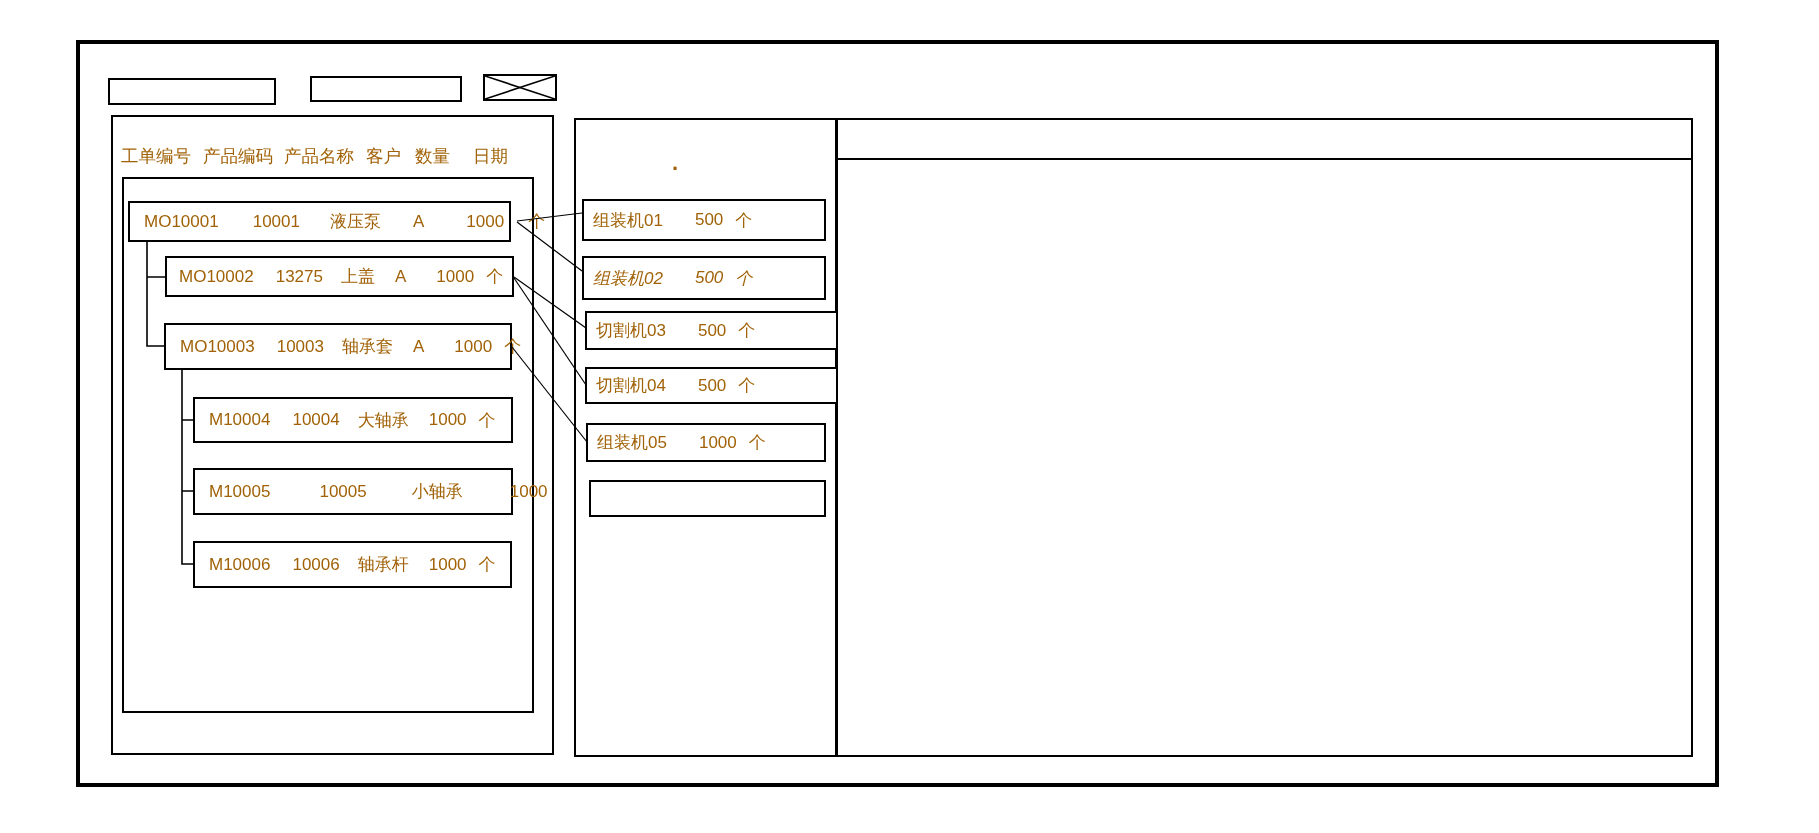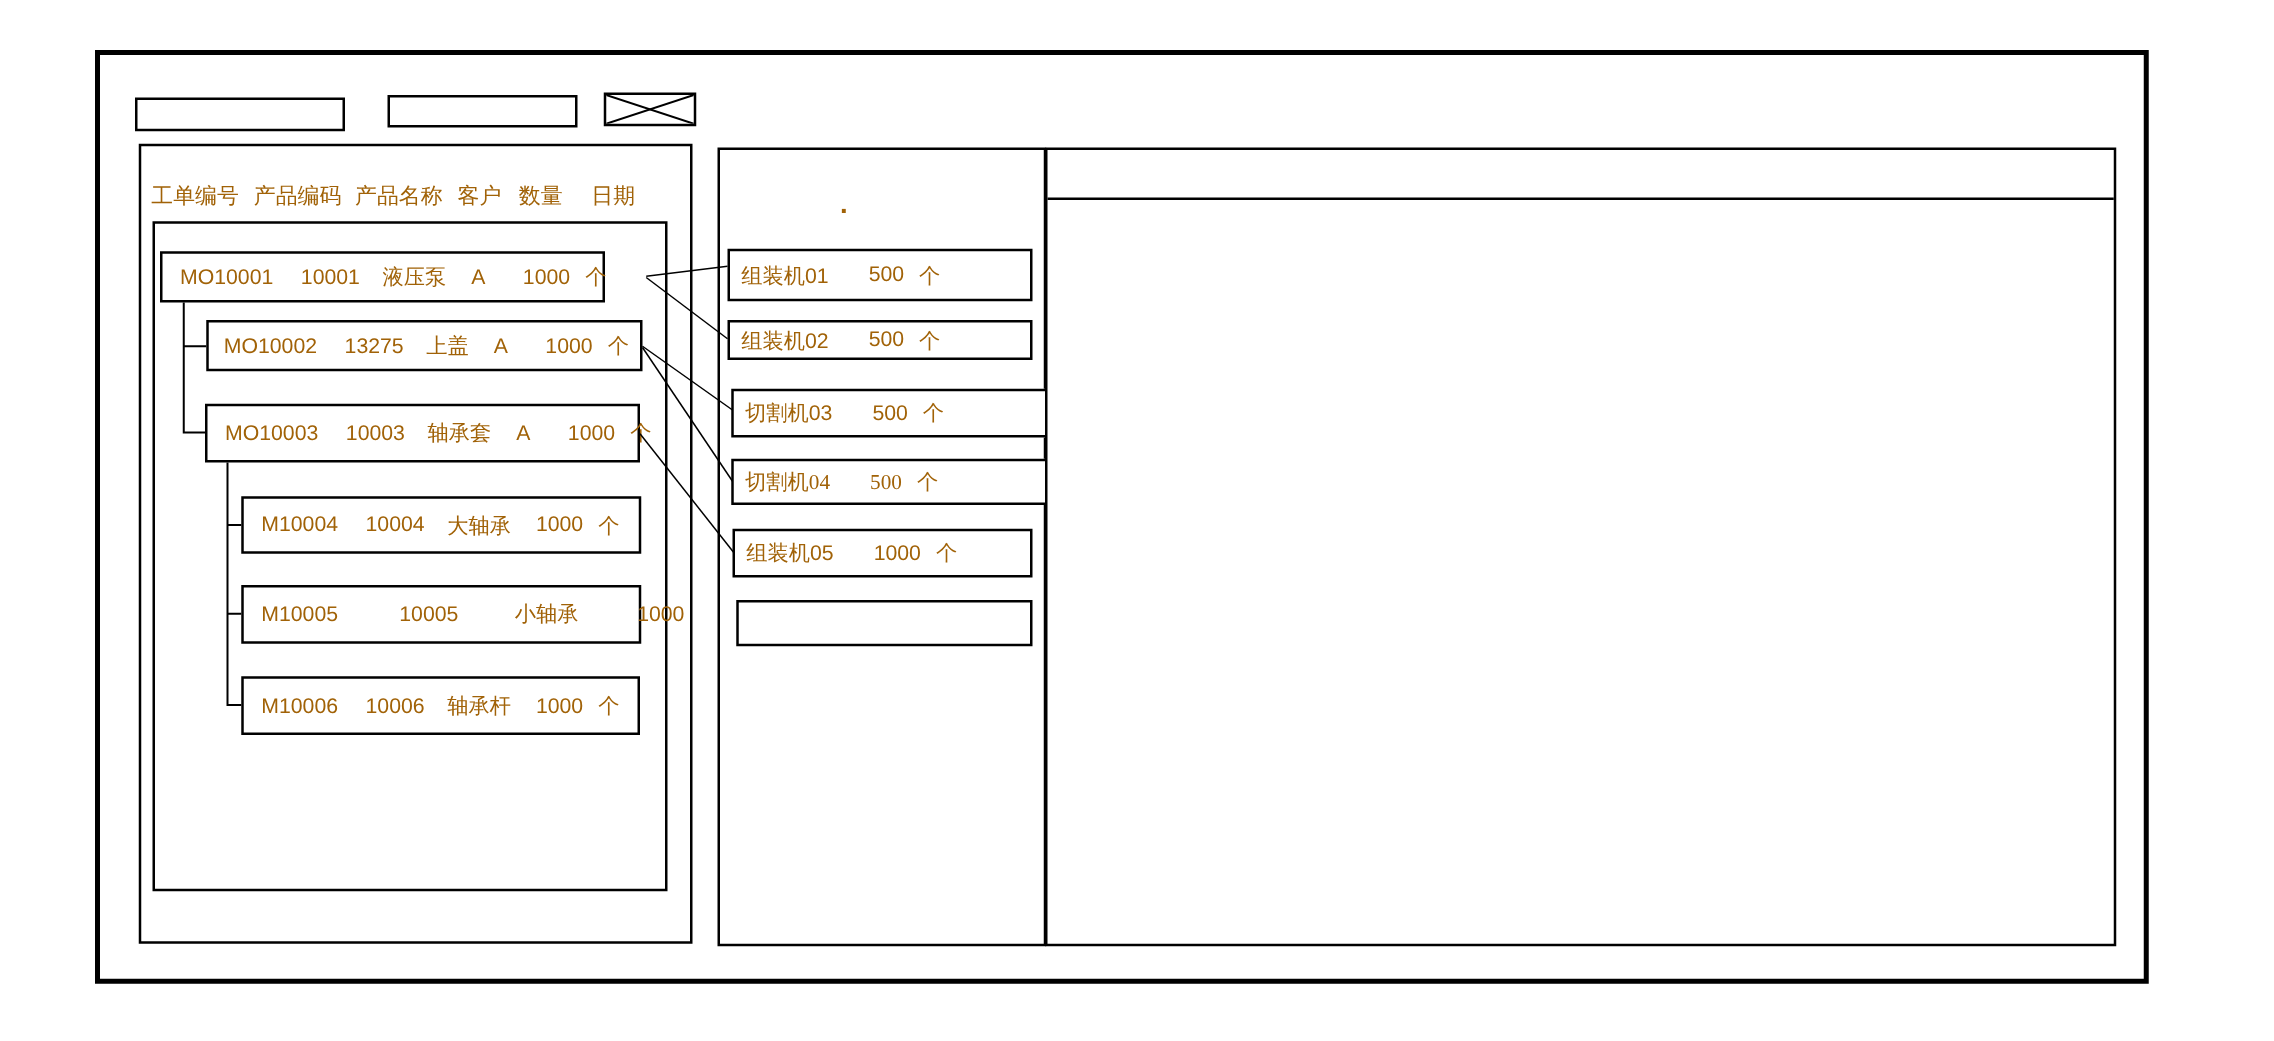--- a/index.html
+++ b/index.html
@@ -45,21 +45,21 @@
 
   <span class="hlabel" style="left:121px;top:146px;">工单编号</span>
   <span class="hlabel" style="left:203px;top:146px;">产品编码</span>
   <span class="hlabel" style="left:284px;top:146px;">产品名称</span>
   <span class="hlabel" style="left:366px;top:146px;">客户</span>
   <span class="hlabel" style="left:415px;top:146px;">数量</span>
   <span class="hlabel" style="left:473px;top:146px;">日期</span>
 
   <div class="abs thinbox" style="left:122px;top:177px;width:412px;height:536px;"></div>
 
-  <div class="abs box trow" style="left:128px;top:201px;width:356px;height:41px;">
+  <div class="abs box trow" style="left:128px;top:201px;width:383px;height:41px;gap:12px;">
     <span class="f f-id">MO10001</span>
     <span class="f f-code">10001</span>
     <span class="f f-name">液压泵</span>
     <span class="f f-cust">A</span>
     <span class="f f-qty">1000</span>
     <span class="f">个</span>
   </div>
   <div class="abs box trow" style="left:165px;top:256px;width:349px;height:41px;padding-left:12px;">
     <span class="f f-id">MO10002</span>
     <span class="f f-code">13275</span>
@@ -102,31 +102,31 @@
   </div>
 
   <div class="abs box" style="left:574px;top:118px;width:263px;height:639px;"></div>
   <span class="dotmark" style="left:672px;top:158px;">.</span>
 
   <div class="abs box mrow" style="left:582px;top:199px;width:244px;height:42px;">
     <span class="f m-name">组装机01</span>
     <span class="f m-qty">500</span>
     <span class="f">个</span>
   </div>
-  <div class="abs box mrow" style="left:582px;top:256px;width:244px;height:32px;">
+  <div class="abs box mrow" style="left:582px;top:256px;width:244px;height:44px;font-style:italic;">
     <span class="f m-name">组装机02</span>
     <span class="f m-qty">500</span>
     <span class="f">个</span>
   </div>
   <div class="abs box mrow" style="left:585px;top:311px;width:253px;height:39px;">
     <span class="f m-name">切割机03</span>
     <span class="f m-qty">500</span>
     <span class="f">个</span>
   </div>
-  <div class="abs box mrow" style="left:585px;top:367px;width:278px;height:37px;font-family:Liberation Serif, serif;">
+  <div class="abs box mrow" style="left:585px;top:367px;width:278px;height:37px;">
     <span class="f m-name">切割机04</span>
     <span class="f m-qty">500</span>
     <span class="f">个</span>
   </div>
   <div class="abs box mrow" style="left:586px;top:423px;width:240px;height:39px;">
     <span class="f m-name">组装机05</span>
     <span class="f m-qty">1000</span>
     <span class="f">个</span>
   </div>
   <div class="abs box mrow" style="left:589px;top:480px;width:237px;height:37px;">

